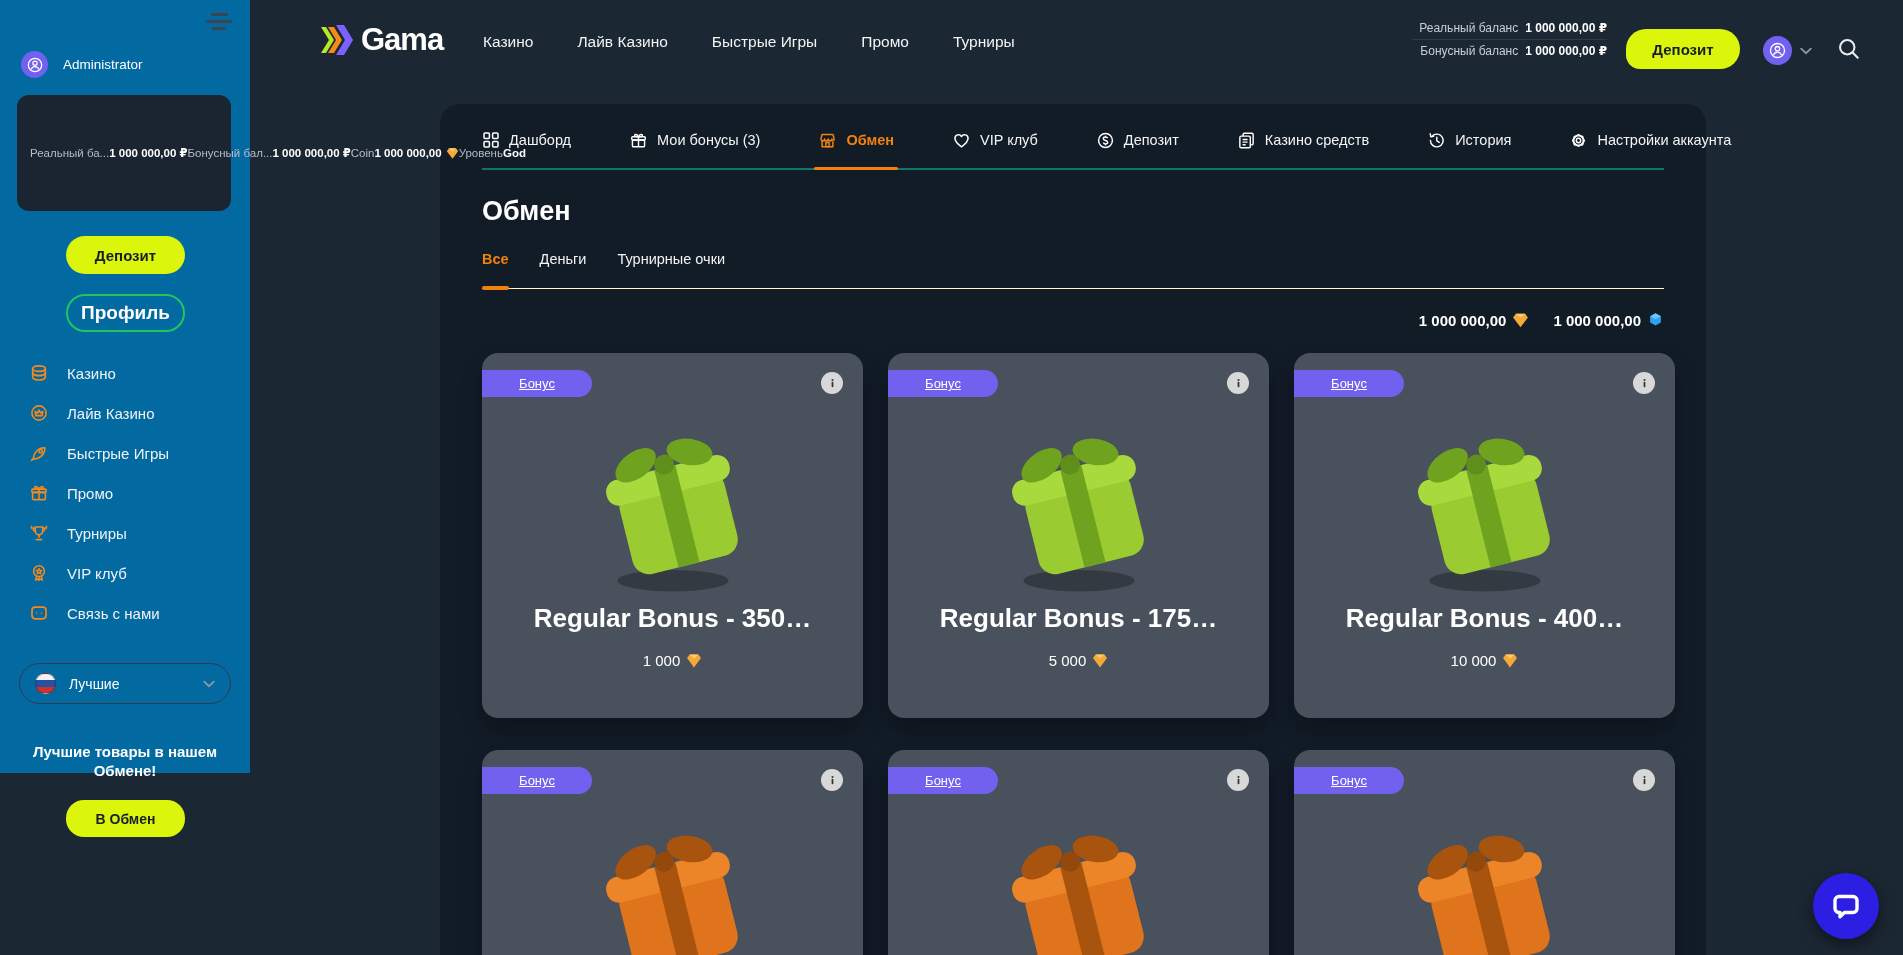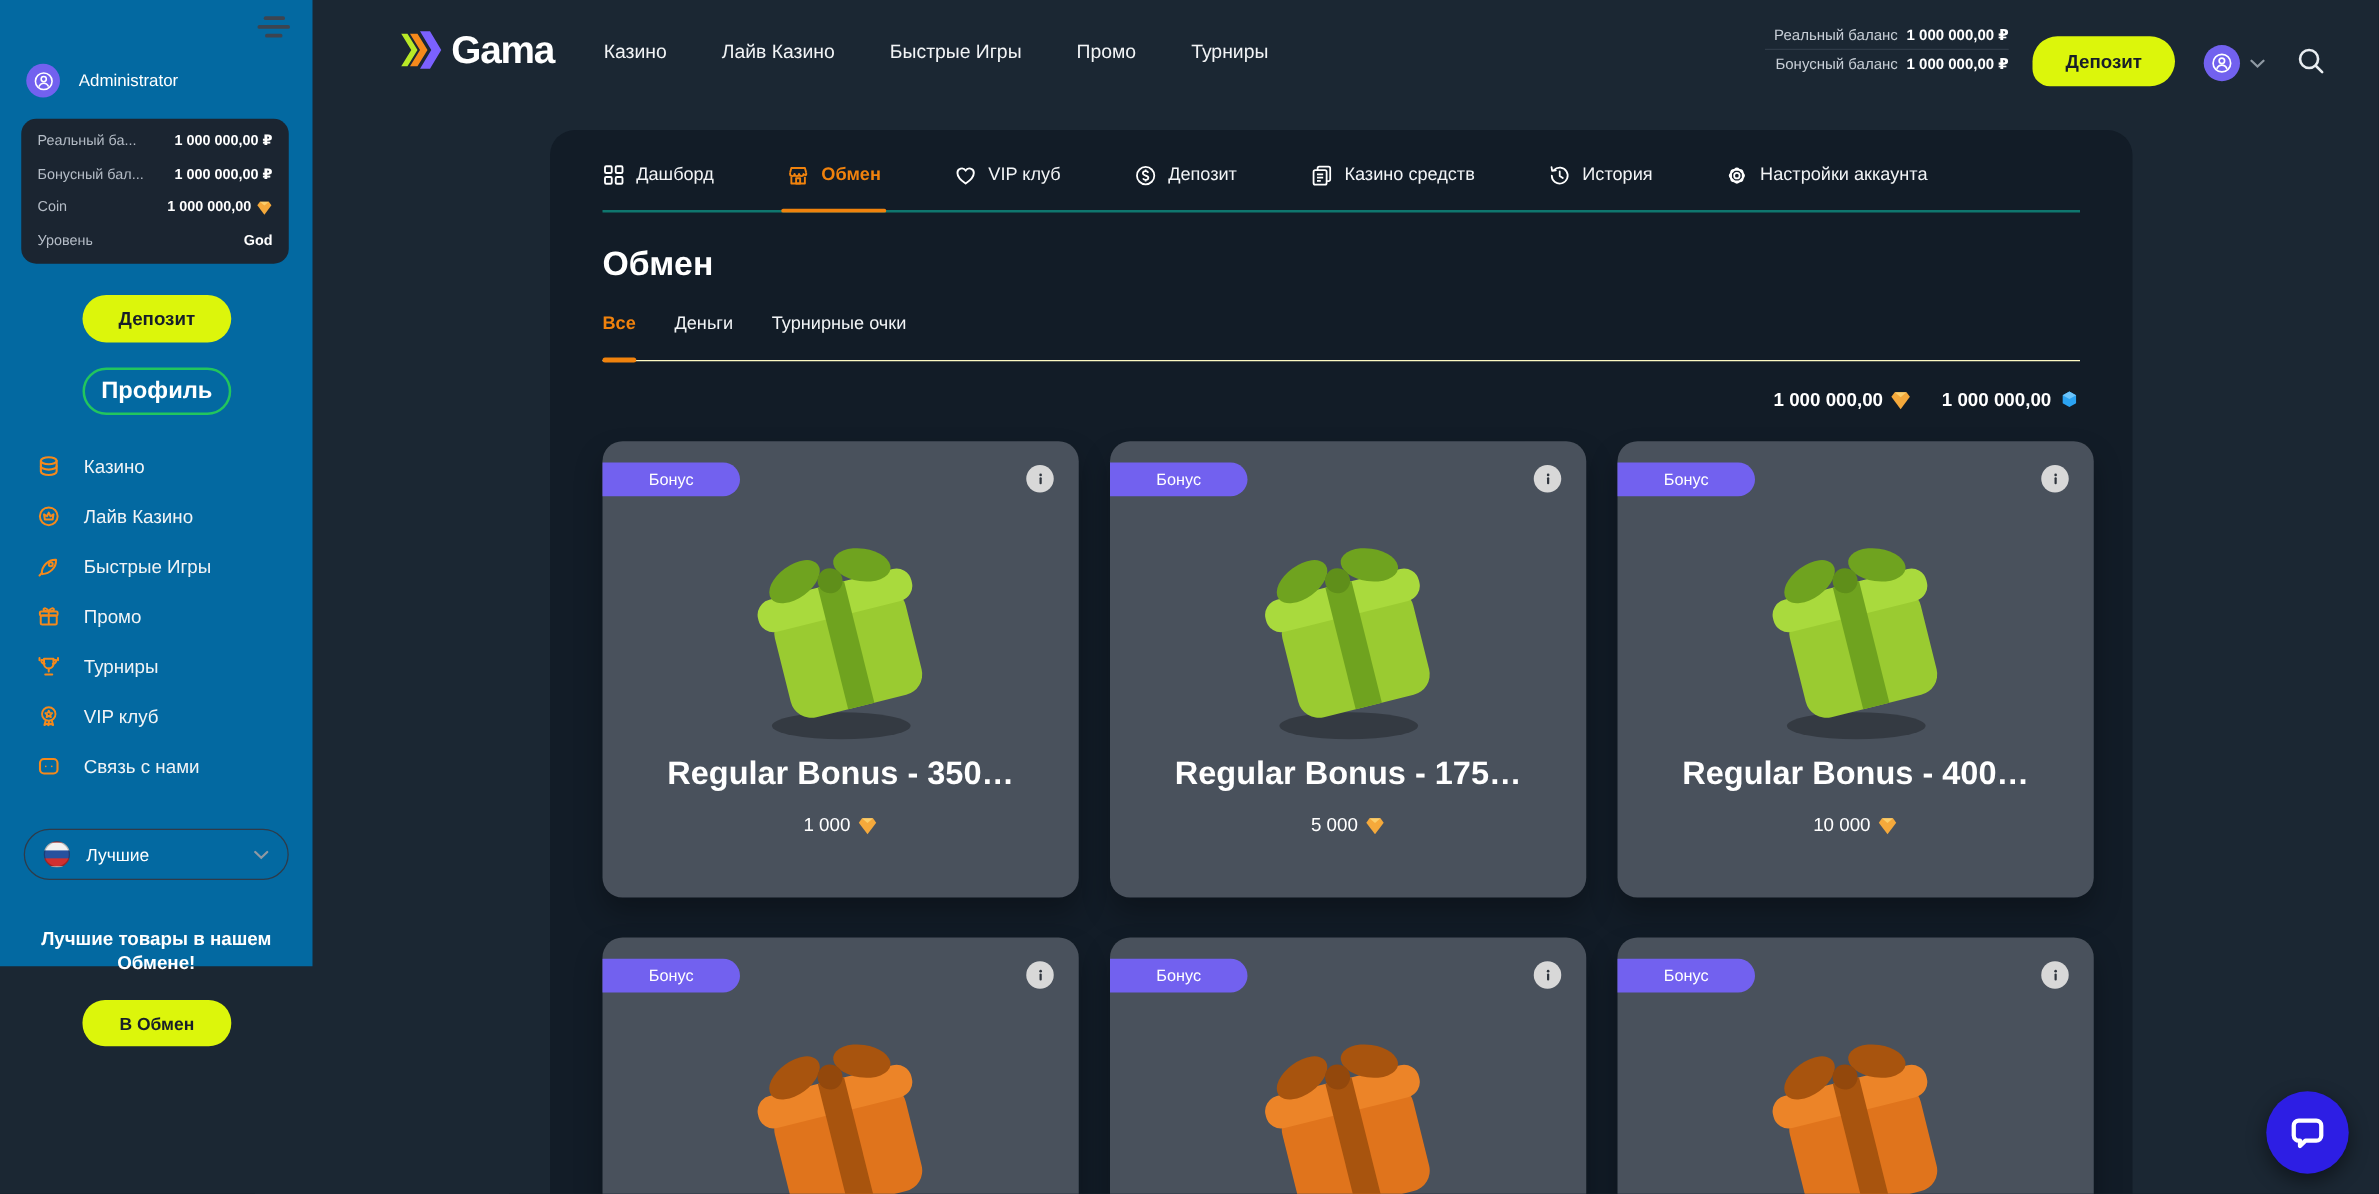--- a/index.html
+++ b/index.html
@@ -12,21 +12,21 @@
   .hamburger { position:absolute; top:13px; left:204px; width:30px; height:22px; cursor:pointer; }
   .hamburger span { display:block; height:2.6px; border-radius:2px; background:#3C4450; margin:0 auto 4.6px; }
   .hamburger span:nth-child(1){ width:17px; }
   .hamburger span:nth-child(2){ width:26px; }
   .hamburger span:nth-child(3){ width:14px; }
 
   .user-row { position:absolute; top:51px; left:21px; display:flex; align-items:center; gap:15px; }
   .avatar-sm { width:27px; height:27px; border-radius:50%; background:#7261EF; display:flex; align-items:center; justify-content:center; }
   .user-name { font-size:13.5px; color:#fff; }
 
-  .balance-box { position:absolute; top:95px; left:17px; width:214px; height:116px; background:#1B2531; border-radius:12px; padding:11px 13px; display:flex; flex-direction:column; justify-content:space-between; }
+  .balance-box { position:absolute; top:95px; left:17px; width:214px; height:116px; background:#1B2531; border-radius:12px; padding:11px 13px; display:flex; justify-content:space-between; }
   .balance-row { display:flex; align-items:center; justify-content:space-between; font-size:11.5px; line-height:14px; }
   .balance-row .lbl { color:#B4BCC6; white-space:nowrap; overflow:hidden; text-overflow:ellipsis; max-width:92px; }
   .balance-row .val { color:#fff; font-weight:bold; display:flex; align-items:center; gap:4px; white-space:nowrap; }
 
   .btn { border:none; cursor:pointer; font-family:inherit; font-weight:bold; display:flex; align-items:center; justify-content:center; }
   .btn-yellow { background:#DCF60B; color:#171E29; border-radius:19px; }
   .sb-deposit { position:absolute; top:236px; left:66px; width:119px; height:38px; font-size:15px; }
   .sb-profile { position:absolute; top:294px; left:66px; width:119px; height:38px; background:transparent; border:2px solid #22c55e; border-radius:19px; color:#fff; font-size:19px; }
 
   .side-nav { position:absolute; top:353px; left:29px; right:10px; list-style:none; }
@@ -70,21 +70,21 @@
   .subtabs { margin-top:24px; display:flex; gap:31px; border-bottom:1px solid #fef9c3; padding-bottom:21px; }
   .subtab { position:relative; font-size:14.5px; color:#F2F4F6; cursor:pointer; }
   .subtab.active { color:#F0820D; font-weight:bold; }
   .subtab.active::after { content:""; position:absolute; left:0; right:0; bottom:-23px; height:4px; background:#F0820D; border-radius:3px; }
 
   .wallet-row { margin-top:23px; display:flex; justify-content:flex-end; align-items:center; gap:24px; }
   .wallet-item { display:flex; align-items:center; gap:6px; font-size:15px; font-weight:bold; color:#fff; }
 
   .cards-grid { margin-top:24px; display:grid; grid-template-columns:repeat(3,381px); column-gap:25px; row-gap:32px; }
   .card { position:relative; width:381px; height:365px; background:#49515C; border-radius:16px; box-shadow:0 12px 22px rgba(0,0,0,.28); }
-  .badge { position:absolute; left:0; top:17px; min-width:110px; height:27px; background:#7261EF; color:#fff; font-size:13px; border-radius:0 14px 14px 0; display:flex; align-items:center; justify-content:center; padding:0 18px; }
+  .badge { position:absolute; left:0; top:17px; min-width:110px; height:27px; background:#7261EF; color:#fff; font-size:13px; border-radius:0 14px 14px 0; display:flex; align-items:center; justify-content:center; padding:0 18px;text-decoration:underline; }
   .info-btn { position:absolute; top:19px; right:20px; width:22px; height:22px; border-radius:50%; background:#D8D8D8; display:flex; align-items:center; justify-content:center; cursor:pointer; }
   .gift { position:absolute; top:55px; left:50%; transform:translateX(-50%); width:200px; height:185px; }
   .card-title { position:absolute; top:250px; left:0; width:100%; text-align:center; font-size:26px; font-weight:bold; color:#fff; white-space:nowrap; }
   .card-price { position:absolute; top:299px; left:0; width:100%; display:flex; align-items:center; justify-content:center; gap:6px; font-size:15px; color:#fff; }
 
   
   .gift.green .g-body { fill:#9ACB31; } .gift.green .g-lid { fill:#A9DA3D; }
   .gift.green .g-ribbon { fill:#6FA31F; } .gift.green .g-knot { fill:#5F8F1A; }
   .gift.orange .g-body { fill:#E0741C; } .gift.orange .g-lid { fill:#EC8428; }
   .gift.orange .g-ribbon { fill:#A8540E; } .gift.orange .g-knot { fill:#93480C; }
@@ -273,20 +273,30 @@
 
     <div class="tabs">
       <div class="tab">
         <svg width="18" height="18" viewBox="0 0 18 18" fill="none" stroke="#fff" stroke-width="1.5">
           <rect x="2" y="2" width="5.4" height="5.4" rx="1"></rect>
             <rect x="10.6" y="2" width="5.4" height="5.4" rx="1"></rect>
             <rect x="2" y="10.6" width="5.4" height="5.4" rx="1"></rect>
             <rect x="10.6" y="10.6" width="5.4" height="5.4" rx="1"></rect>
         </svg>
         <span>Дашборд</span>
+      </div>
+      <div class="tab">
+        <svg width="19" height="19" viewBox="0 0 20 20" fill="none" stroke="#fff" stroke-width="1.5" stroke-linejoin="round">
+          <rect x="3.6" y="9.4" width="12.8" height="7.2" rx="1.2"></rect>
+            <rect x="2.9" y="6.1" width="14.2" height="3.3" rx="1"></rect>
+            <path d="M10 6.1v10.5"></path>
+            <path d="M10 6C8.8 3.3 5.7 3 5.9 4.7 6 6.1 8 6.1 10 6z"></path>
+            <path d="M10 6c1.2-2.7 4.3-3 4.1-1.3C14 6.1 12 6.1 10 6z"></path>
+        </svg>
+        <span>Мои бонусы (3)</span>
       </div>
       <div class="tab active">
         <svg width="19" height="19" viewBox="0 0 20 20" fill="none" stroke="#F0820D" stroke-width="1.6" stroke-linejoin="round">
           <path d="M3.2 7.6l1.1-4h11.4l1.1 4"></path>
             <path d="M3.2 7.6v.9a1.9 1.9 0 0 0 3.8 0 1.9 1.9 0 0 0 3.8 0 1.9 1.9 0 0 0 3.8 0 1.9 1.9 0 0 0 2.2.9v-1.8"></path>
             <path d="M4.3 10.9v5.7h11.4v-5.7"></path>
             <rect x="8.3" y="12.2" width="3.4" height="4.4"></rect>
         </svg>
         <span>Обмен</span>
       </div>

